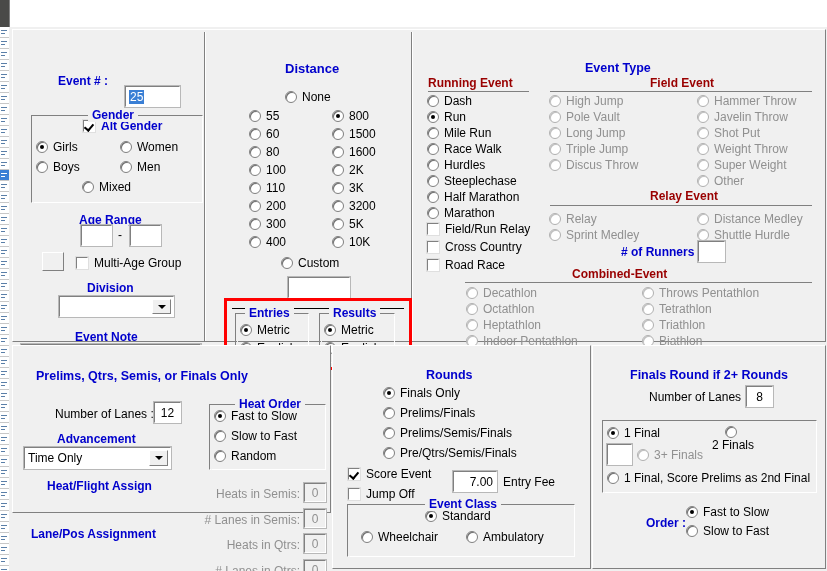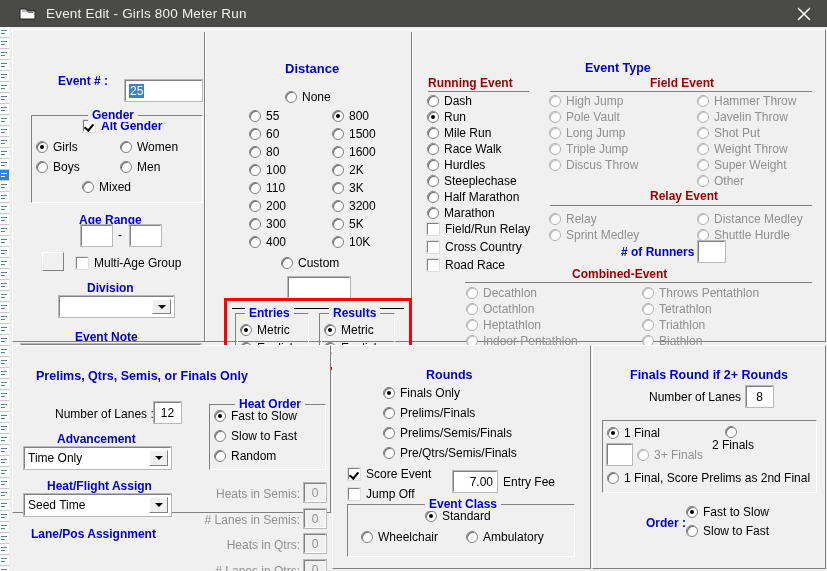--- a/index.html
+++ b/index.html
@@ -161,44 +161,30 @@
       <div class="bg-row"></div>
       <div class="bg-row"></div>
     <div class="bg-row"></div>
       <div class="bg-row"></div>
       <div class="bg-row"></div>
     <div class="bg-row"></div>
       <div class="bg-row"></div>
 
   </div>
 
-  <div class="titlebar">
-    <span class="tb-icon">
-      <svg width="18" height="16" viewBox="0 0 18 16">
-        <path d="M1 3 h6 l1.5 2 H16 v8 H1 Z" fill="#ffffff" stroke="#202020" stroke-width="1"></path>
-        <path d="M3 5 h5 l1 1.5 H14" fill="none" stroke="#707070" stroke-width="1"></path>
-      </svg>
-    </span>
-    <span class="tb-title">Event Edit  -  Girls 800 Meter Run</span>
-    <span class="tb-close">
-      <svg width="14" height="14" viewBox="0 0 14 14">
-        <path d="M1 1 L13 13 M13 1 L1 13" stroke="#ffffff" stroke-width="1.6"></path>
-      </svg>
-    </span>
-  </div>
 
   <div class="client">
 
     <div class="panel" style="left:2px;top:2px;width:814px;height:313px;">
 
       <div class="vsep" style="left:191px;top:2px;height:309px;"></div>
       <div class="vsep" style="left:398px;top:2px;height:309px;"></div>
 
       <div class="lbl blue" style="left:45px;top:44px;">Event # :</div>
-      <div class="tf" style="left:112px;top:50px;width:77px;height:21px;">
+      <div class="tf" style="left:112px;top:56px;width:55px;height:21px;">
         <span class="sel-text">25</span>
       </div>
 
       <div class="gb" style="left:18px;top:85px;width:172px;height:88px;"></div>
       <div class="gb-title" style="left:75px;top:78px;">Gender</div>
       <div class="check on blue" style="left:70px;top:89px;">
         <span class="box"></span>
         <span>Alt Gender</span>
       </div>
       <div class="radio on" style="left:23px;top:110px;">
@@ -522,26 +508,20 @@
 
       <div class="hd" style="left:44px;top:86px;">Advancement</div>
       <div class="combo" style="left:11px;top:101px;width:147px;height:22px;">
         <span>Time Only</span>
         <span class="arrow">
             <i></i>
           </span>
       </div>
 
       <div class="hd" style="left:34px;top:133px;">Heat/Flight Assign</div>
-      <div class="combo" style="left:11px;top:148px;width:147px;height:22px;">
-        <span>Seed Time</span>
-        <span class="arrow">
-            <i></i>
-          </span>
-      </div>
 
       <div class="hd" style="left:18px;top:181px;">Lane/Pos Assignment</div>
 
       <div class="gb" style="left:196px;top:58px;width:117px;height:66px;"></div>
       <div class="gb-title" style="left:222px;top:51px;">Heat Order</div>
       <div class="radio on" style="left:201px;top:63px;">
           <span class="dot"></span>
           <span>Fast to Slow</span>
         </div>
       <div class="radio" style="left:201px;top:83px;">

